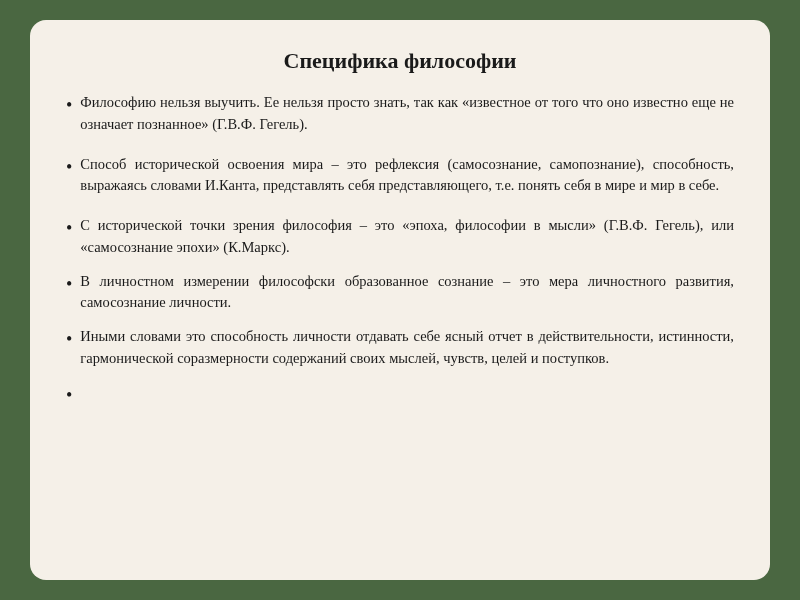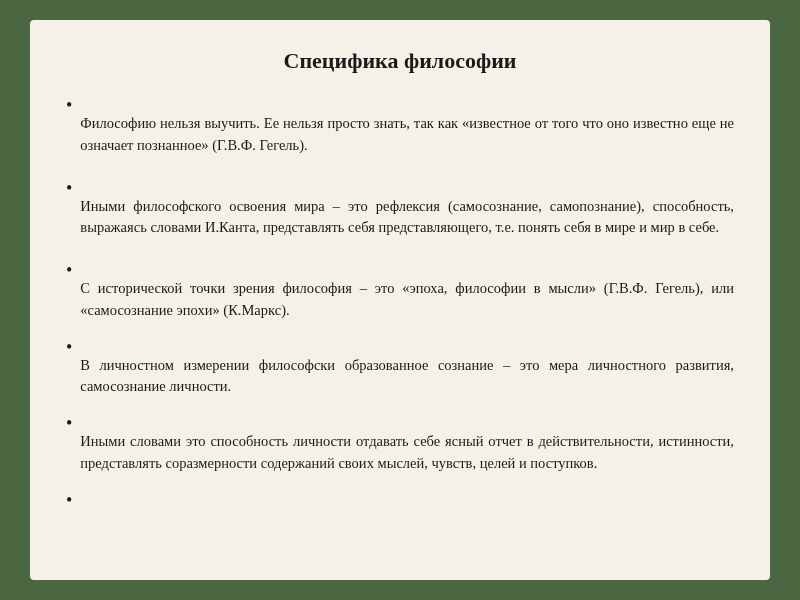--- a/index.html
+++ b/index.html
@@ -16,21 +16,21 @@
       display: flex;
       align-items: center;
       justify-content: center;
       overflow: hidden;
     }
 
     .slide-container {
       width: 740px;
       height: 560px;
       background-color: #f5f0e8;
-      border-radius: 4px;
+      border-radius: 16px;
       padding: 28px 36px 20px 36px;
       display: flex;
       flex-direction: column;
       overflow: hidden;
     }
 
     .slide-title {
       text-align: center;
       font-size: 22px;
       font-weight: bold;
@@ -69,50 +69,49 @@
       flex-shrink: 0;
       margin-right: 8px;
       margin-top: 2px;
       font-size: 18px;
       line-height: 1.3;
     }
 
     .bullet-text {
       flex: 1;
       text-align: justify;
-      margin-top: 21px;
     }
   </style>
 </head>
 <body>
 
 <div class="slide-container">
   <h1 class="slide-title">Специфика философии</h1>
 
   <div class="content-area">
     <ul class="bullet-list" id="bullet-list">
     <li class="bullet-item large-gap">
           <span class="bullet-dot">•</span>
           <span class="bullet-text">Философию нельзя выучить. Ее нельзя просто знать, так как «известное от того что оно известно еще не означает познанное» (Г.В.Ф. Гегель).</span>
         </li>
         <li class="bullet-item large-gap">
           <span class="bullet-dot">•</span>
-          <span class="bullet-text">Иными философского освоения мира – это рефлексия (самосознание, самопознание), способность, выражаясь словами И.Канта, представлять себя представляющего, т.е. понять себя в мире и мир в себе.</span>
+          <span class="bullet-text">Способ исторической освоения мира – это рефлексия (самосознание, самопознание), способность, выражаясь словами И.Канта, представлять себя представляющего, т.е. понять себя в мире и мир в себе.</span>
         </li>
         <li class="bullet-item">
           <span class="bullet-dot">•</span>
           <span class="bullet-text">С исторической точки зрения философия – это «эпоха, философии в мысли» (Г.В.Ф. Гегель), или «самосознание эпохи» (К.Маркс).</span>
         </li>
         <li class="bullet-item">
           <span class="bullet-dot">•</span>
           <span class="bullet-text">В личностном измерении философски образованное сознание – это мера личностного развития, самосознание личности.</span>
         </li>
         <li class="bullet-item">
           <span class="bullet-dot">•</span>
-          <span class="bullet-text"> Иными словами это способность личности отдавать себе ясный отчет в действительности, истинности, представлять соразмерности содержаний своих мыслей, чувств, целей и поступков.</span>
+          <span class="bullet-text"> Иными словами это способность личности отдавать себе ясный отчет в действительности, истинности, гармонической соразмерности содержаний своих мыслей, чувств, целей и поступков.</span>
         </li>
         <li class="bullet-item">
           <span class="bullet-dot">•</span>
           <span class="bullet-text"></span>
         </li>
       </ul>
   </div>
 </div>
 
 </body></html>

